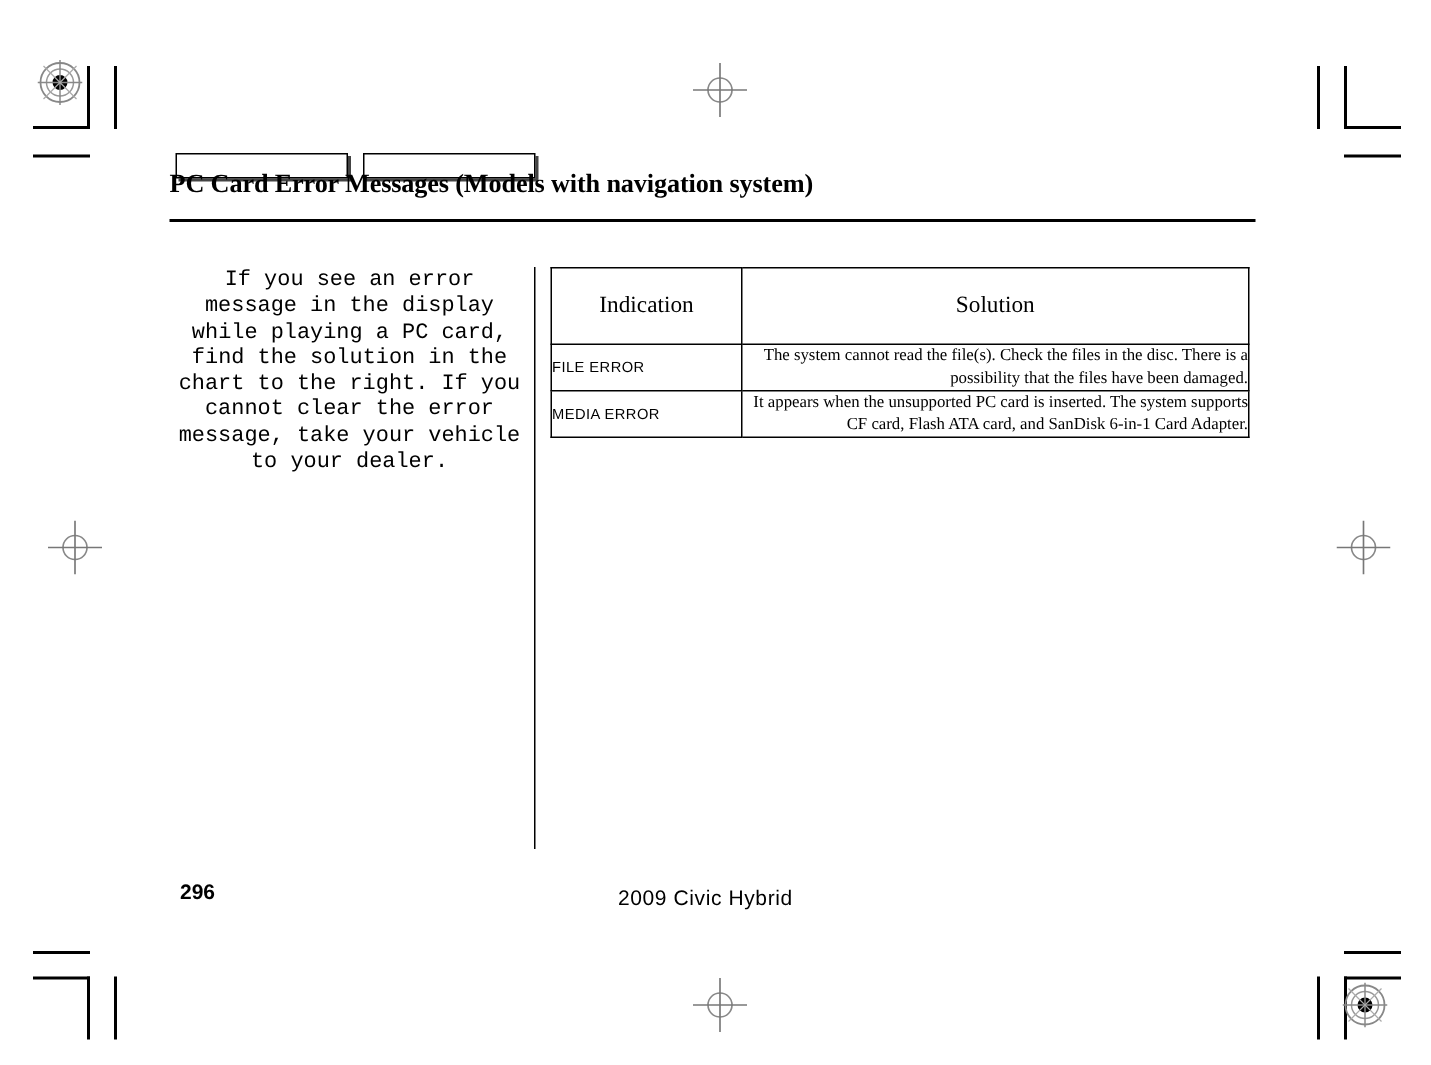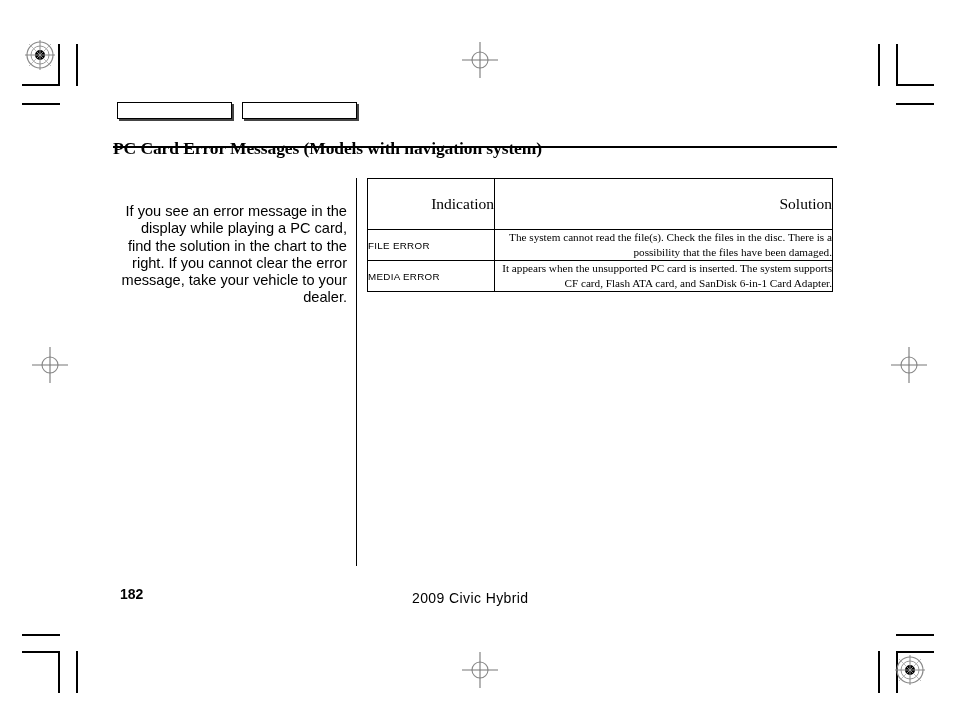--- a/index.html
+++ b/index.html
@@ -53,46 +53,45 @@
     height: 17px;
     border: 1.6px solid #000000;
     background: #ffffff;
     box-sizing: border-box;
     box-shadow: 2px 2px 0 0 #444;
   }
 
   .page-title {
     position: absolute;
     left: 113px;
-    top: 138px;
+    top: 112px;
     font-family: "Liberation Serif", serif;
     font-weight: bold;
     font-size: 17.5px;
     letter-spacing: -0.1px;
     white-space: nowrap;
   }
   .title-rule {
     position: absolute;
     left: 113px;
     top: 146px;
     width: 724px;
     height: 1.6px;
     background: #000000;
   }
 
   .intro-text {
     position: absolute;
     left: 119px;
     top: 179px;
     width: 228px;
-    font-family: Liberation Sans, sans-serif;
+    font-family: Liberation Mono, monospace;
     font-size: 14.6px;
     line-height: 17.3px;
-    text-align: right;
-    margin-top: 24px;
+    text-align: center;
   }
 
   .column-divider {
     position: absolute;
     left: 356px;
     top: 178px;
     width: 1.4px;
     height: 388px;
     background: #000000;
   }
@@ -111,21 +110,21 @@
     padding: 0;
     vertical-align: middle;
   }
   .col-ind { width: 127px; }
   .col-sol { width: 338px; }
 
   .th-ind, .th-sol {
     font-family: "Liberation Serif", serif;
     font-weight: normal;
     font-size: 15.5px;
-    text-align: right;
+    text-align: center;
     height: 50px;
   }
 
   .cell-ind {
     font-family: "Liberation Sans", sans-serif;
     font-size: 9.8px;
     text-align: left;
     letter-spacing: 0.3px;
     height: 30px;
   }
@@ -268,16 +267,16 @@
         <td class="cell-ind">FILE ERROR</td>
         <td class="cell-sol">The system cannot read the file(s). Check the files in the disc. There is a possibility that the files have been damaged.</td>
       </tr>
       <tr>
         <td class="cell-ind">MEDIA ERROR</td>
         <td class="cell-sol">It appears when the unsupported PC card is inserted. The system supports CF card, Flash ATA card, and SanDisk 6-in-1 Card Adapter.</td>
       </tr>
     </tbody>
   </table>
 
-  <div class="footer-page-num">182</div>
+  <div class="footer-page-num">296</div>
   <div class="footer-model">2009  Civic  Hybrid</div>
 
 </div>
 
 </body></html>

